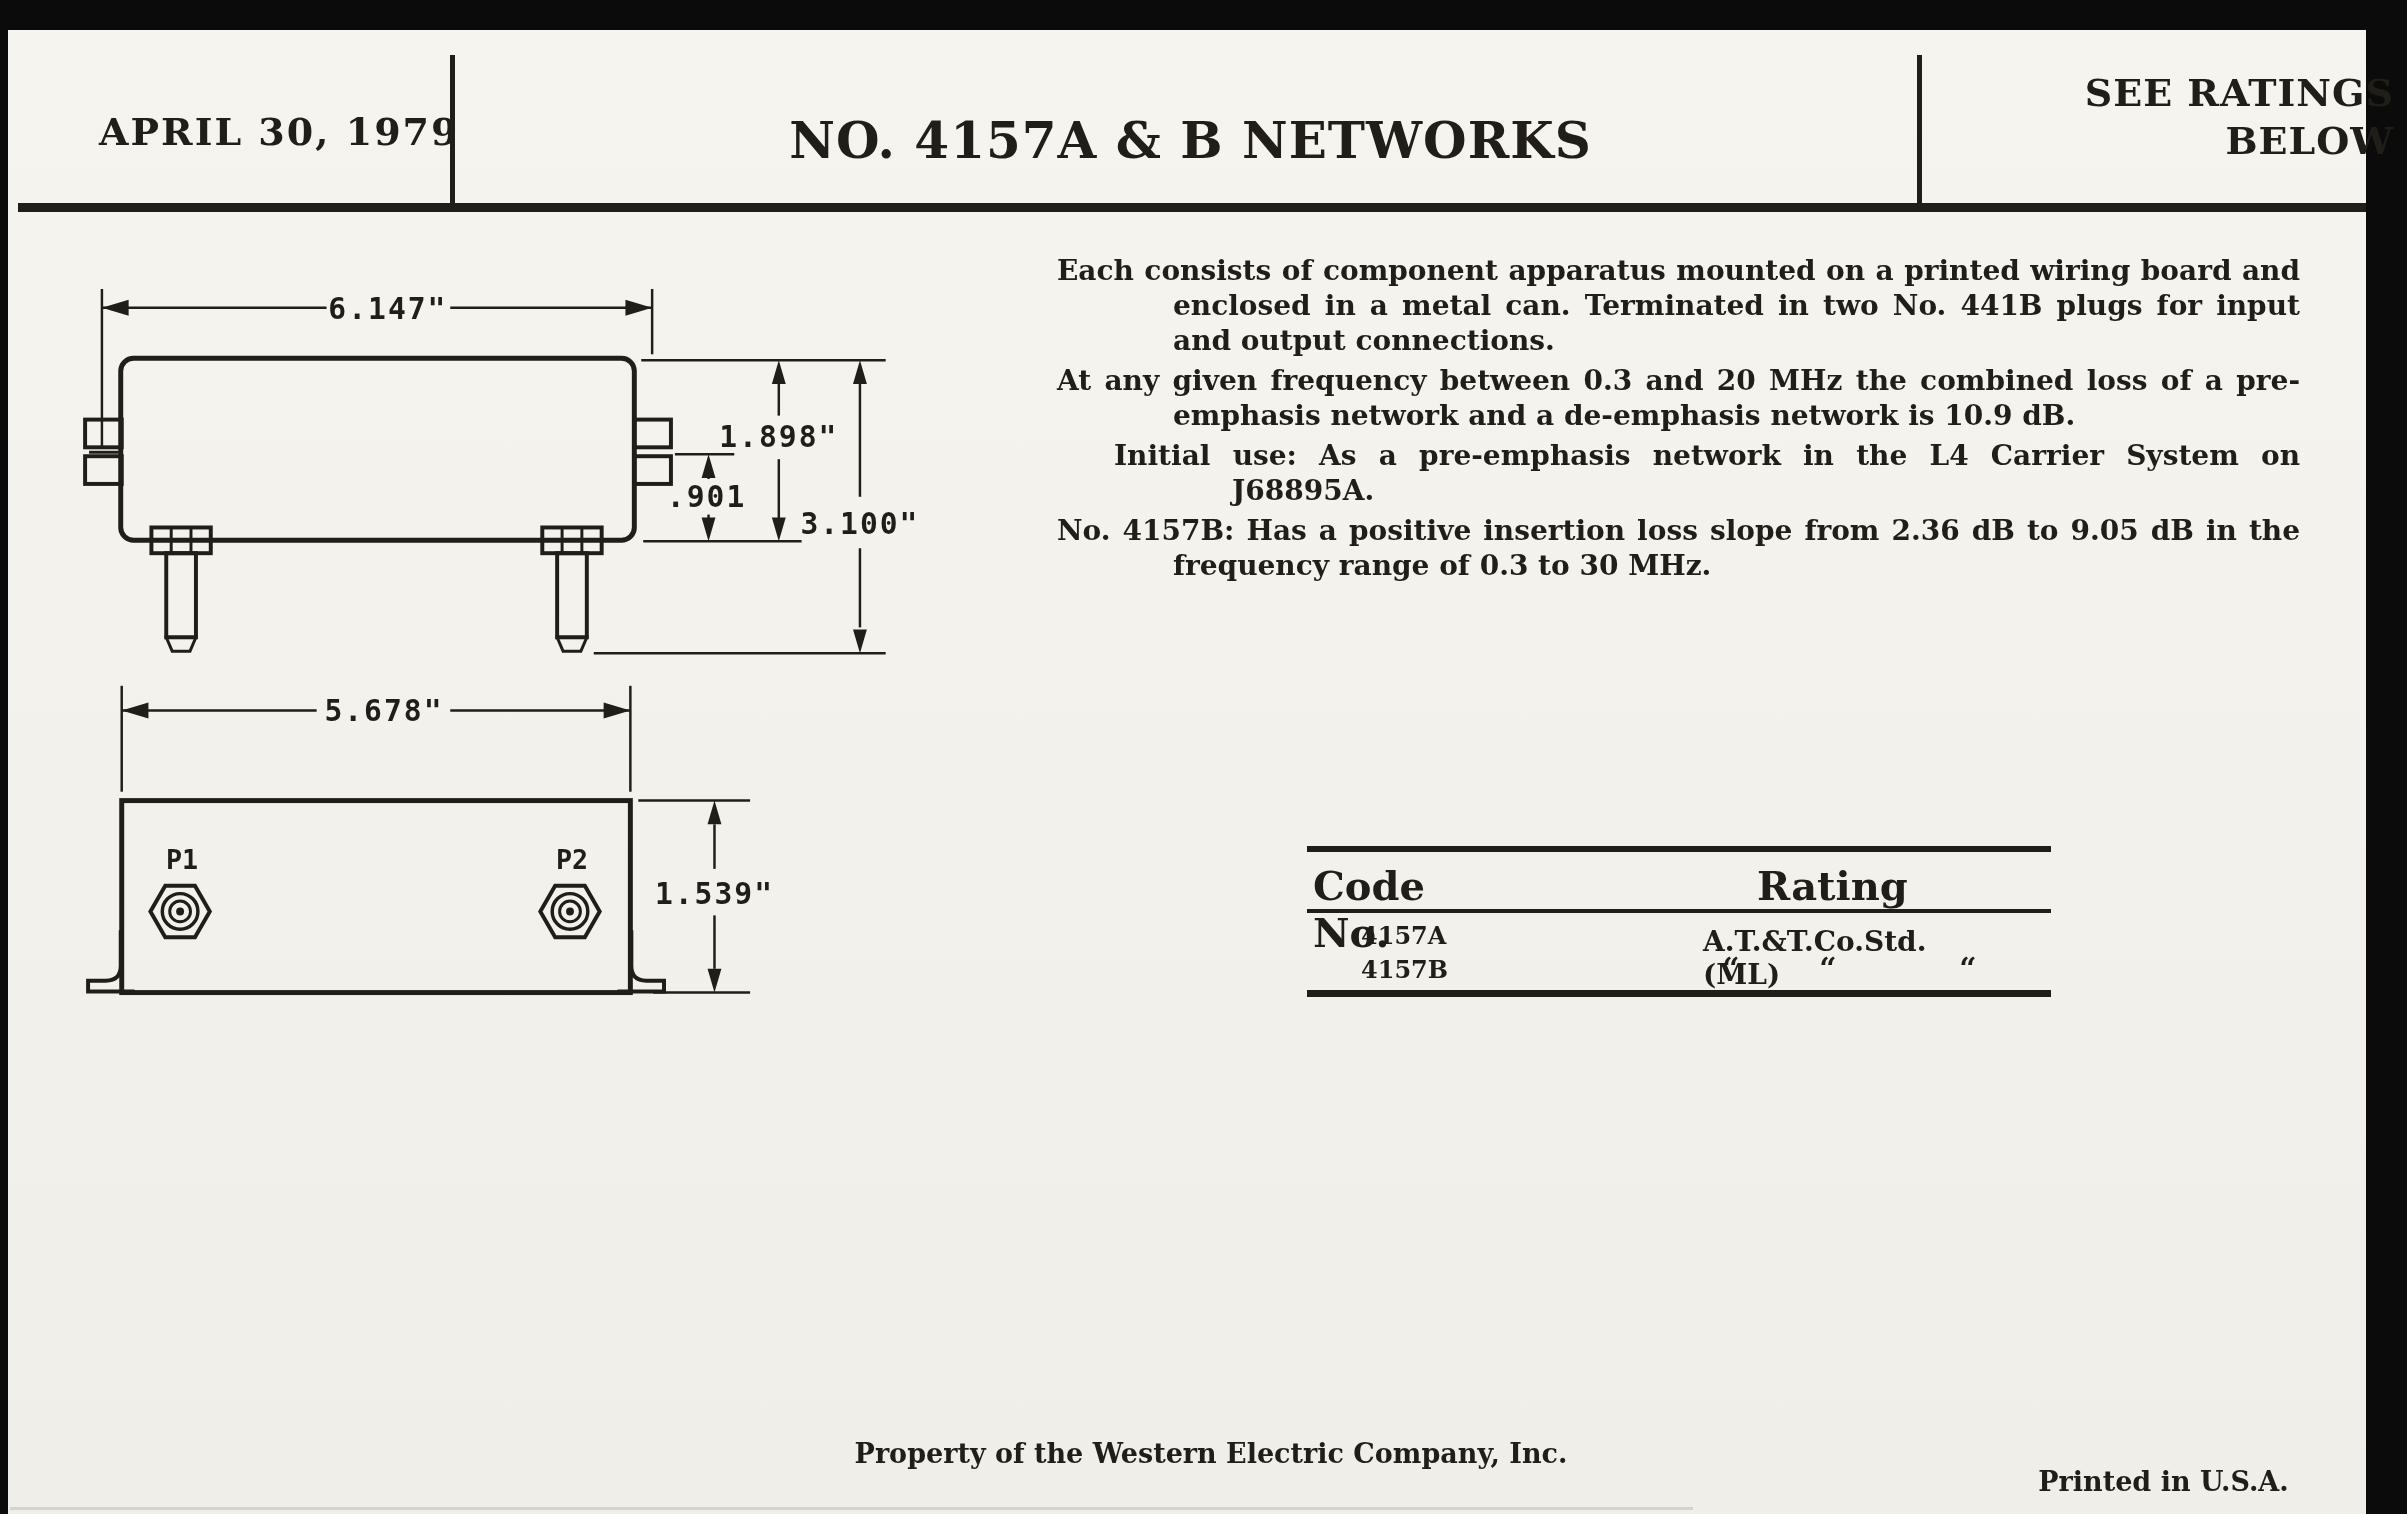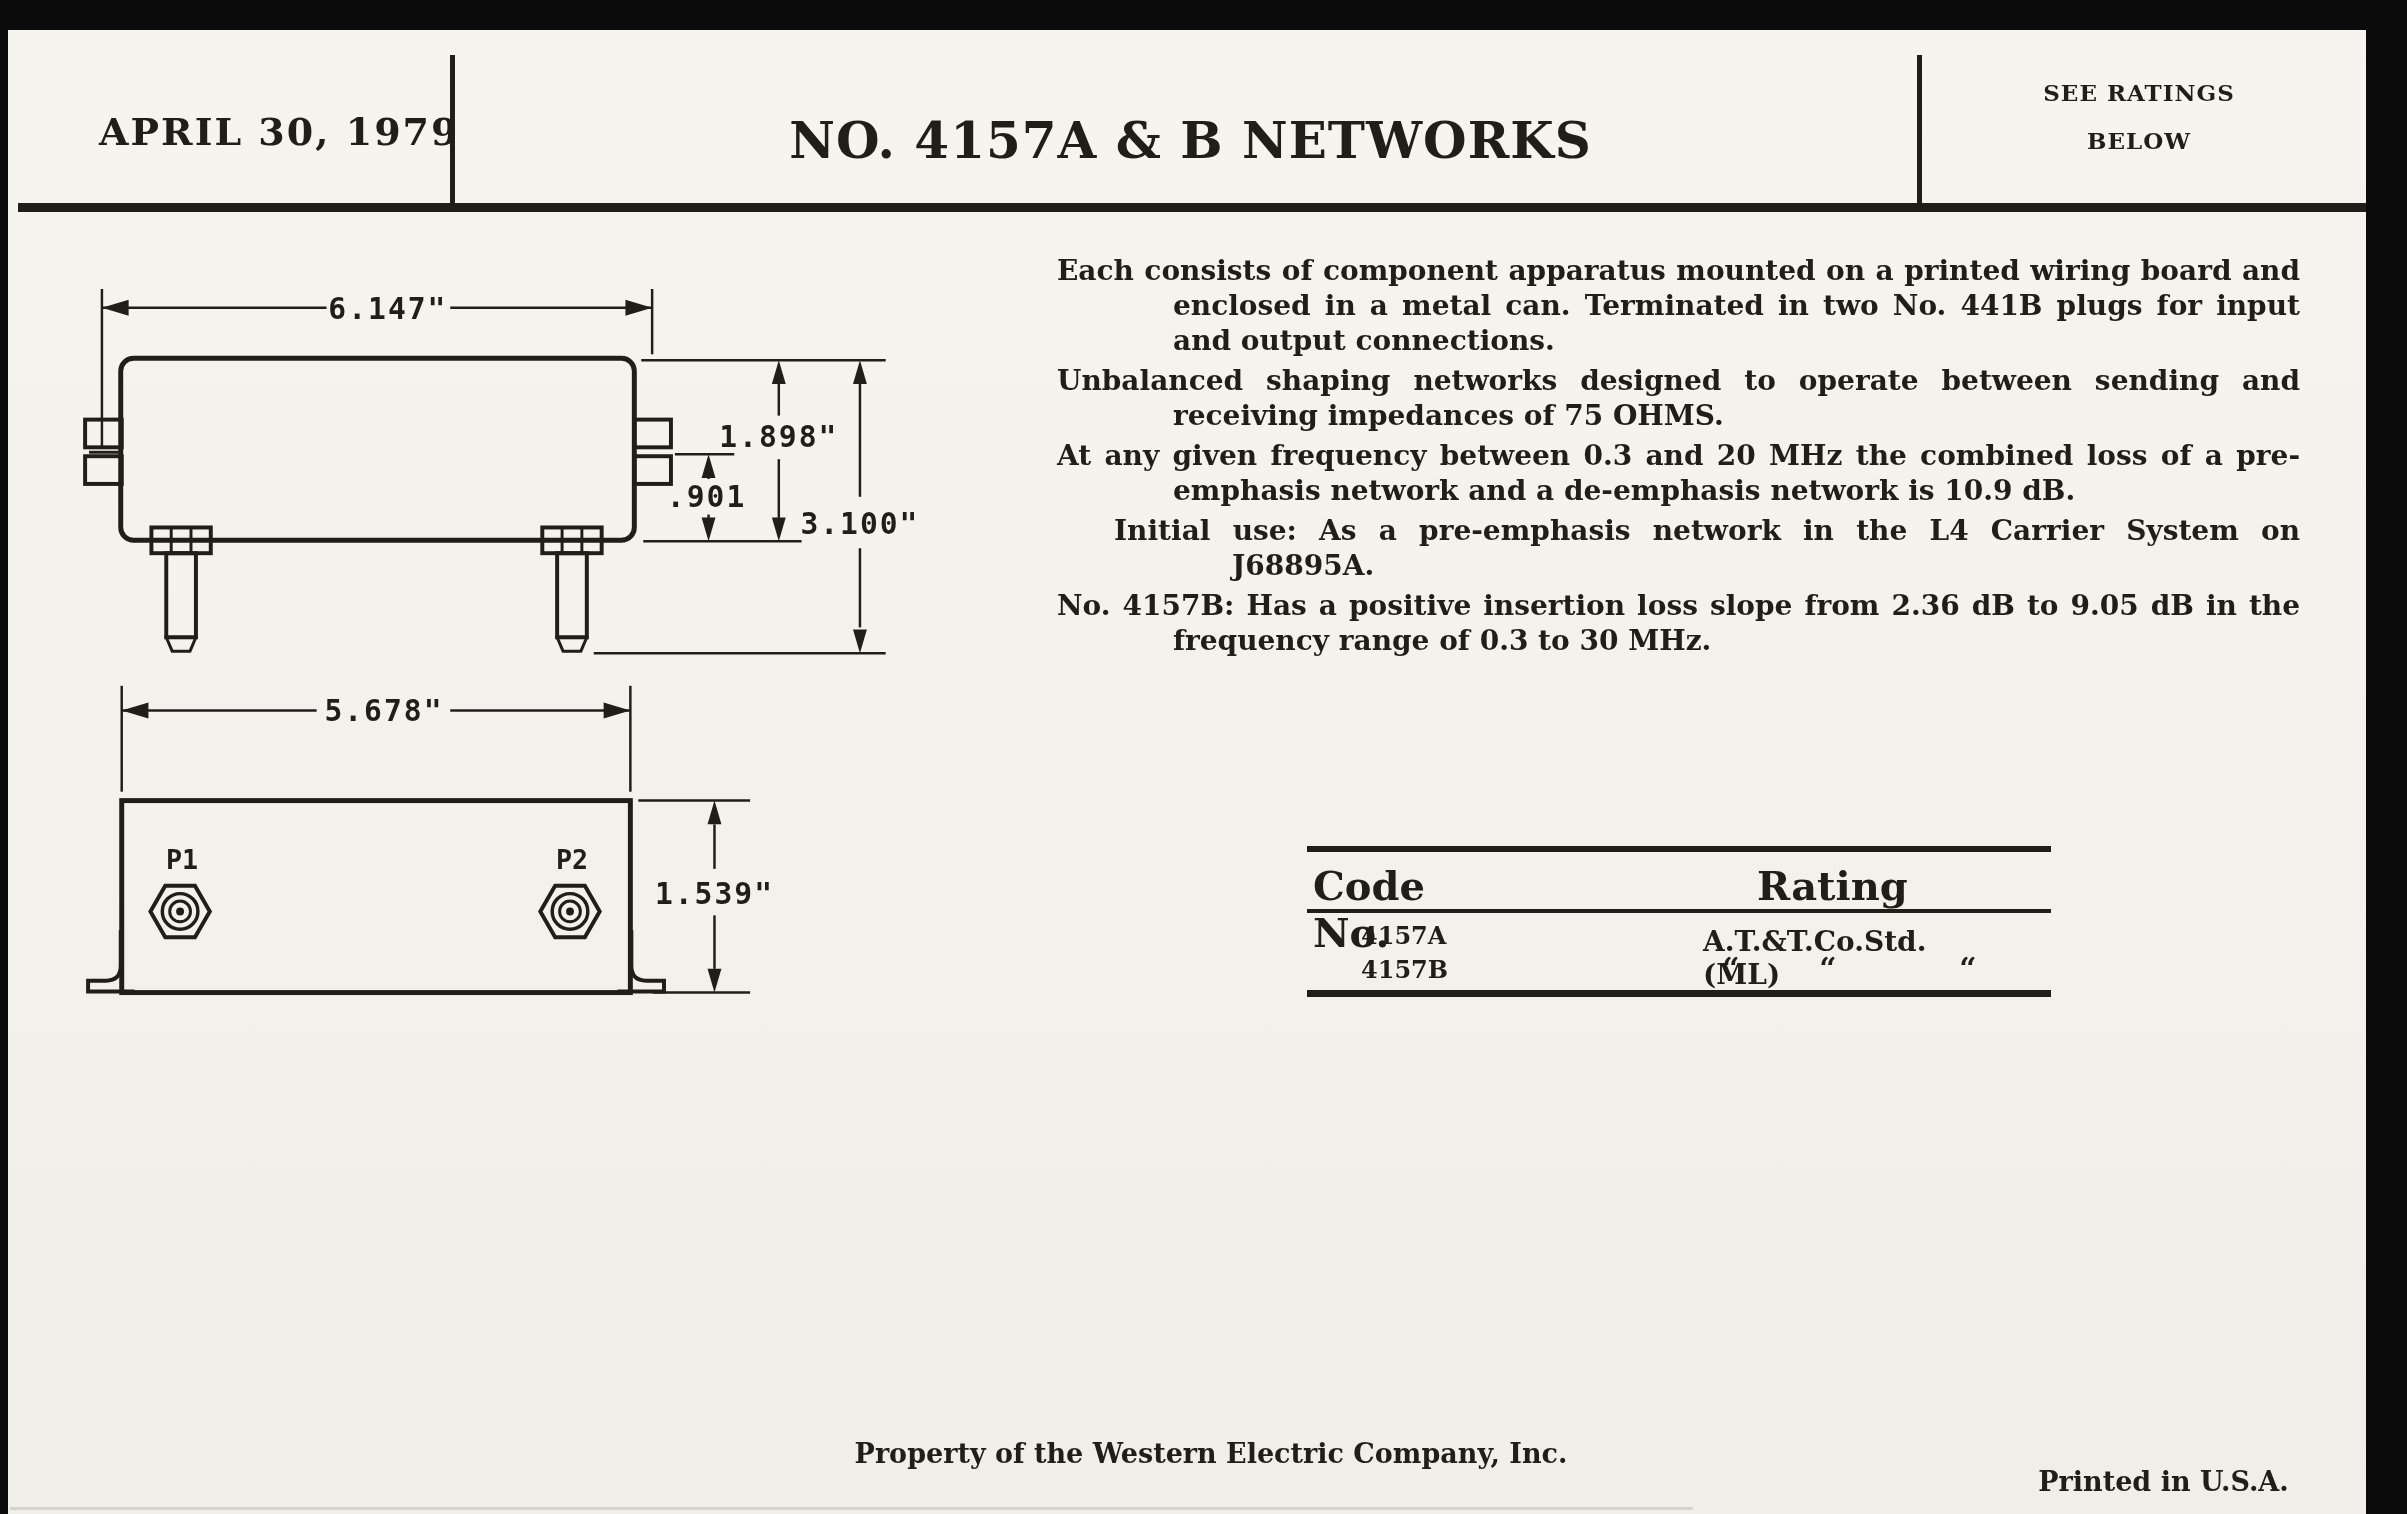--- a/index.html
+++ b/index.html
@@ -14,22 +14,22 @@
   }
   .abs{position:absolute;}
   .ink{background:#211e1a;}
   
   .date{left:99px;top:109px;font-size:38px;font-weight:bold;letter-spacing:2px;}
   .vdiv{width:5px;background:#211e1a;}
   .vdiv.left{left:450px;top:55px;height:149px;}
   .vdiv.right{left:1917px;top:55px;height:149px;}
   .title{left:745px;top:111px;width:891px;text-align:center;
          font-size:50px;font-weight:bold;letter-spacing:1px;white-space:nowrap;}
-  .ratings-note{left:1931px;top:69px;width:416px;text-align:center;
-                font-size:23px;font-weight:bold;line-height:48px;letter-spacing:1px;}
+  .ratings-note{left:1978px;top:69px;width:416px;text-align:right;
+                font-size:38px;font-weight:bold;line-height:48px;letter-spacing:1px;}
   .hrule{left:18px;top:203px;width:2348px;height:9px;}
   
   svg.drawing{left:0;top:0;}
   svg .ln{stroke:#211e1a;fill:none;}
   svg .dim-text{font-family:"DejaVu Sans Mono",monospace;font-size:30px;font-weight:bold;
                 fill:#211e1a;letter-spacing:2px;}
   svg .plug-text{font-family:"DejaVu Sans Mono",monospace;font-size:27px;font-weight:bold;
                  fill:#211e1a;}
   
   .description{left:1057px;top:253px;width:1243px;}
@@ -185,21 +185,20 @@
       <line class="ln" x1="722" y1="925" x2="722" y2="979" stroke-width="2.5"></line>
       <polygon points="722,809 715,833 729,833" fill="#211e1a"></polygon>
       <polygon points="722,1003 715,979 729,979" fill="#211e1a"></polygon>
       <text class="dim-text" x="722" y="913" text-anchor="middle">1.539"</text>
     </g>
   </g>
 </svg>
 
 <div class="abs description">
   <p class="p-hang">Each consists of component apparatus mounted on a printed wiring board and enclosed in a metal can. Terminated in two No. 441B plugs for input and output connections.</p>
-  <p class="p-hang">Unbalanced shaping networks designed to operate between sending and receiving impedances of 75 OHMS.</p>
   <p class="p-hang">At any given frequency between 0.3 and 20 MHz the combined loss of a pre-emphasis network and a de-emphasis network is 10.9 dB.</p>
   <p class="p-initial">Initial use:  As a pre-emphasis network in the L4 Carrier System on J68895A.</p>
   <p class="p-hang">No. 4157B:  Has a positive insertion loss slope from 2.36 dB to 9.05 dB in the frequency range of 0.3 to 30 MHz.</p>
 </div>
 
 <div class="abs ratings-table">
   <div class="abs border rt-top ink"></div>
   <div class="abs rt-h code">Code No.</div>
   <div class="abs rt-h rating">Rating</div>
   <div class="abs border rt-mid ink"></div>

